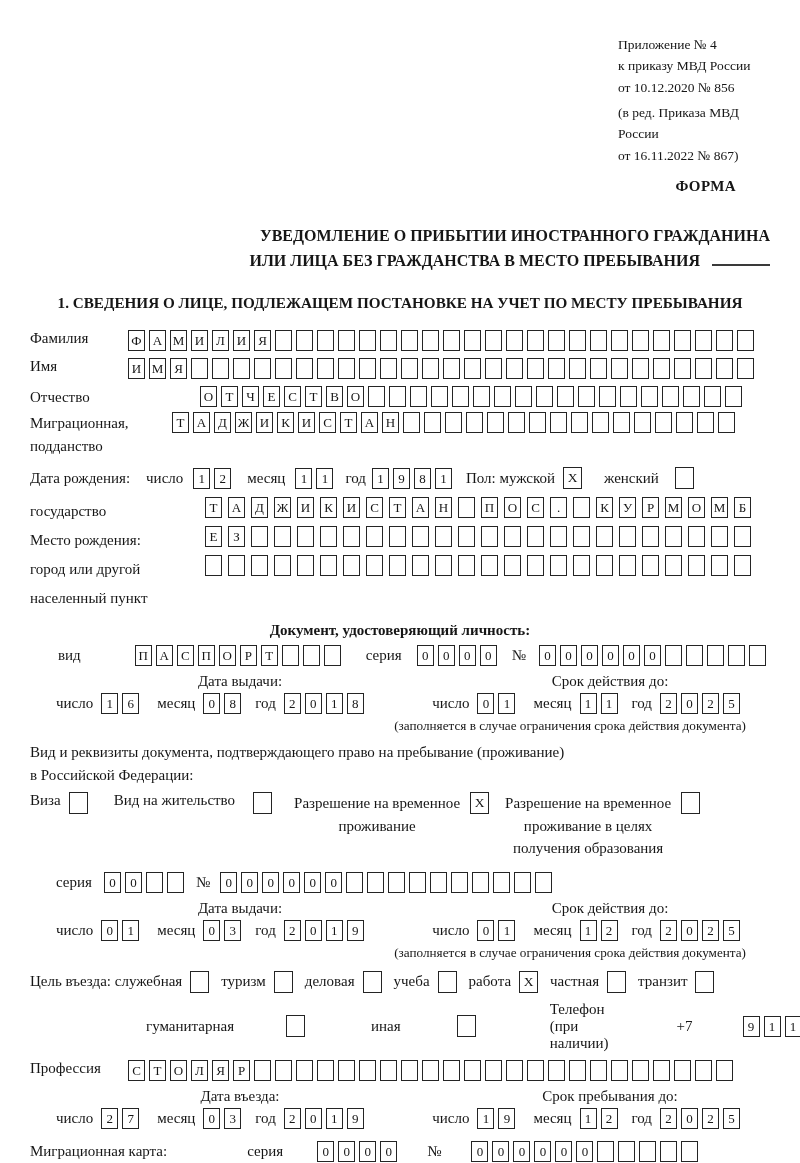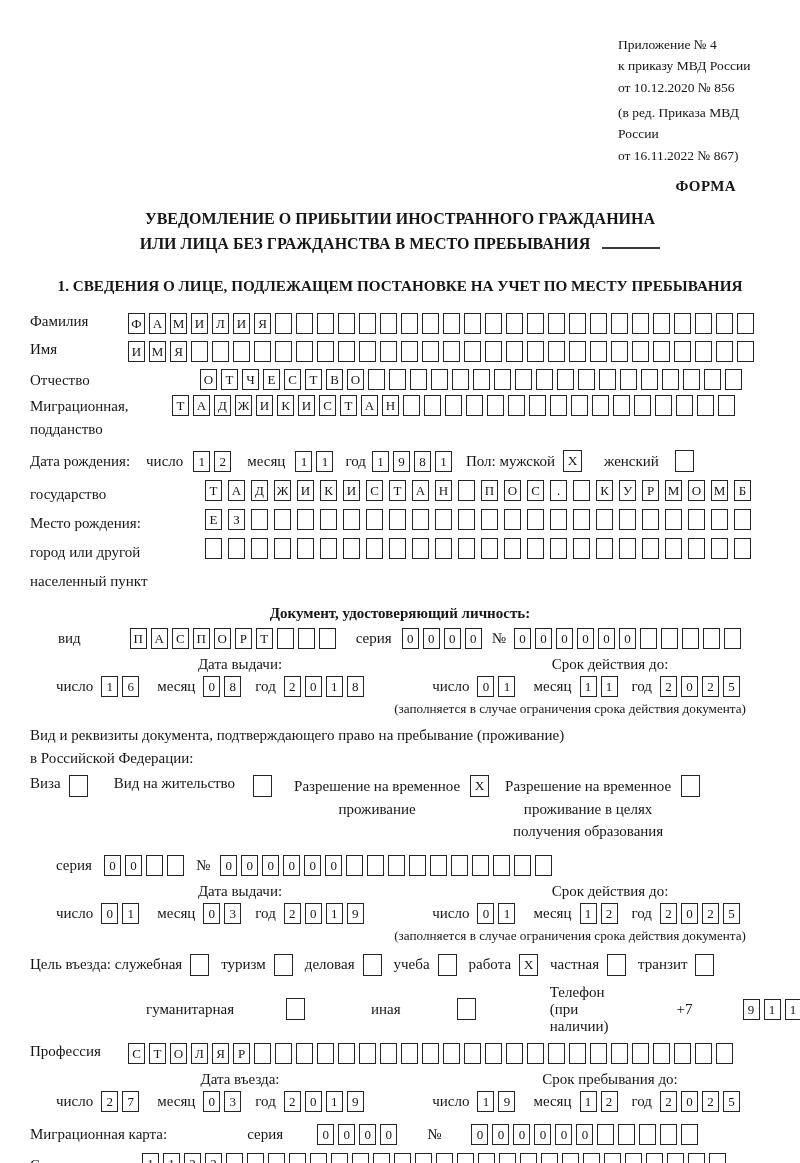--- a/index.html
+++ b/index.html
@@ -9,21 +9,21 @@
     font-family:"Liberation Serif","DejaVu Serif",serif;
     font-size:15px;
   }
   .page{box-sizing:border-box;width:800px;height:1163px;padding:34px 30px 0 30px;}
 
   
   .refblock{margin-left:588px;font-size:13.5px;line-height:1.58;}
   .refblock .gap{height:4px;}
   .forma{font-weight:bold;font-size:15px;text-align:right;padding-right:34px;margin-top:12px;letter-spacing:.4px;}
 
-  .title{margin-top:12px;text-align:center;font-weight:bold;font-size:16px;line-height:1.55;}
+  .title{margin-top:29px;text-align:right;font-weight:bold;font-size:16px;line-height:1.55;}
   .title .uline{display:inline-block;width:58px;border-bottom:2.2px solid #3a3a3a;margin-left:12px;height:14px;}
   .section{margin-top:20px;text-align:center;font-weight:bold;font-size:15.2px;}
 
   
   .cells{display:inline-flex;flex-wrap:nowrap;}
   .bx{
     box-sizing:border-box;flex:none;
     width:17px;height:21px;margin-right:4px;
     border:1.6px solid #242424;
     display:inline-flex;align-items:center;justify-content:center;
@@ -32,21 +32,21 @@
   .cells.sp .bx{margin-right:6px;}
   .cb{
     box-sizing:border-box;flex:none;
     width:19px;height:22px;border:1.6px solid #242424;
     display:inline-flex;align-items:center;justify-content:center;
     font-size:13.5px;line-height:1;
   }
 
   .frow{display:flex;align-items:flex-start;}
   .lblcol{flex:none;}
-  .mt18{margin-top:18px;}.mt8{margin-top:8px;}.mt7{margin-top:7px;}.mt6{margin-top:6px;}
+  .mt18{margin-top:18px;}.mt8{margin-top:8px;}.mt7{margin-top:7px;}.mt6{margin-top:6px;justify-content:space-between;}
   .mt12{margin-top:12px;}.mt10{margin-top:10px;}.mt4{margin-top:4px;}
 
   .w98{width:98px;}.w170{width:170px;}.w142{width:142px;}.w175{width:175px;}.w112{width:112px;}
   .two-line div{line-height:1.5;}
 
   .stack .cellrow{margin-bottom:8px;}
 
   .dochdr{text-align:center;font-weight:bold;font-size:15px;margin-top:9px;}
 
   .inl{display:flex;align-items:center;}

